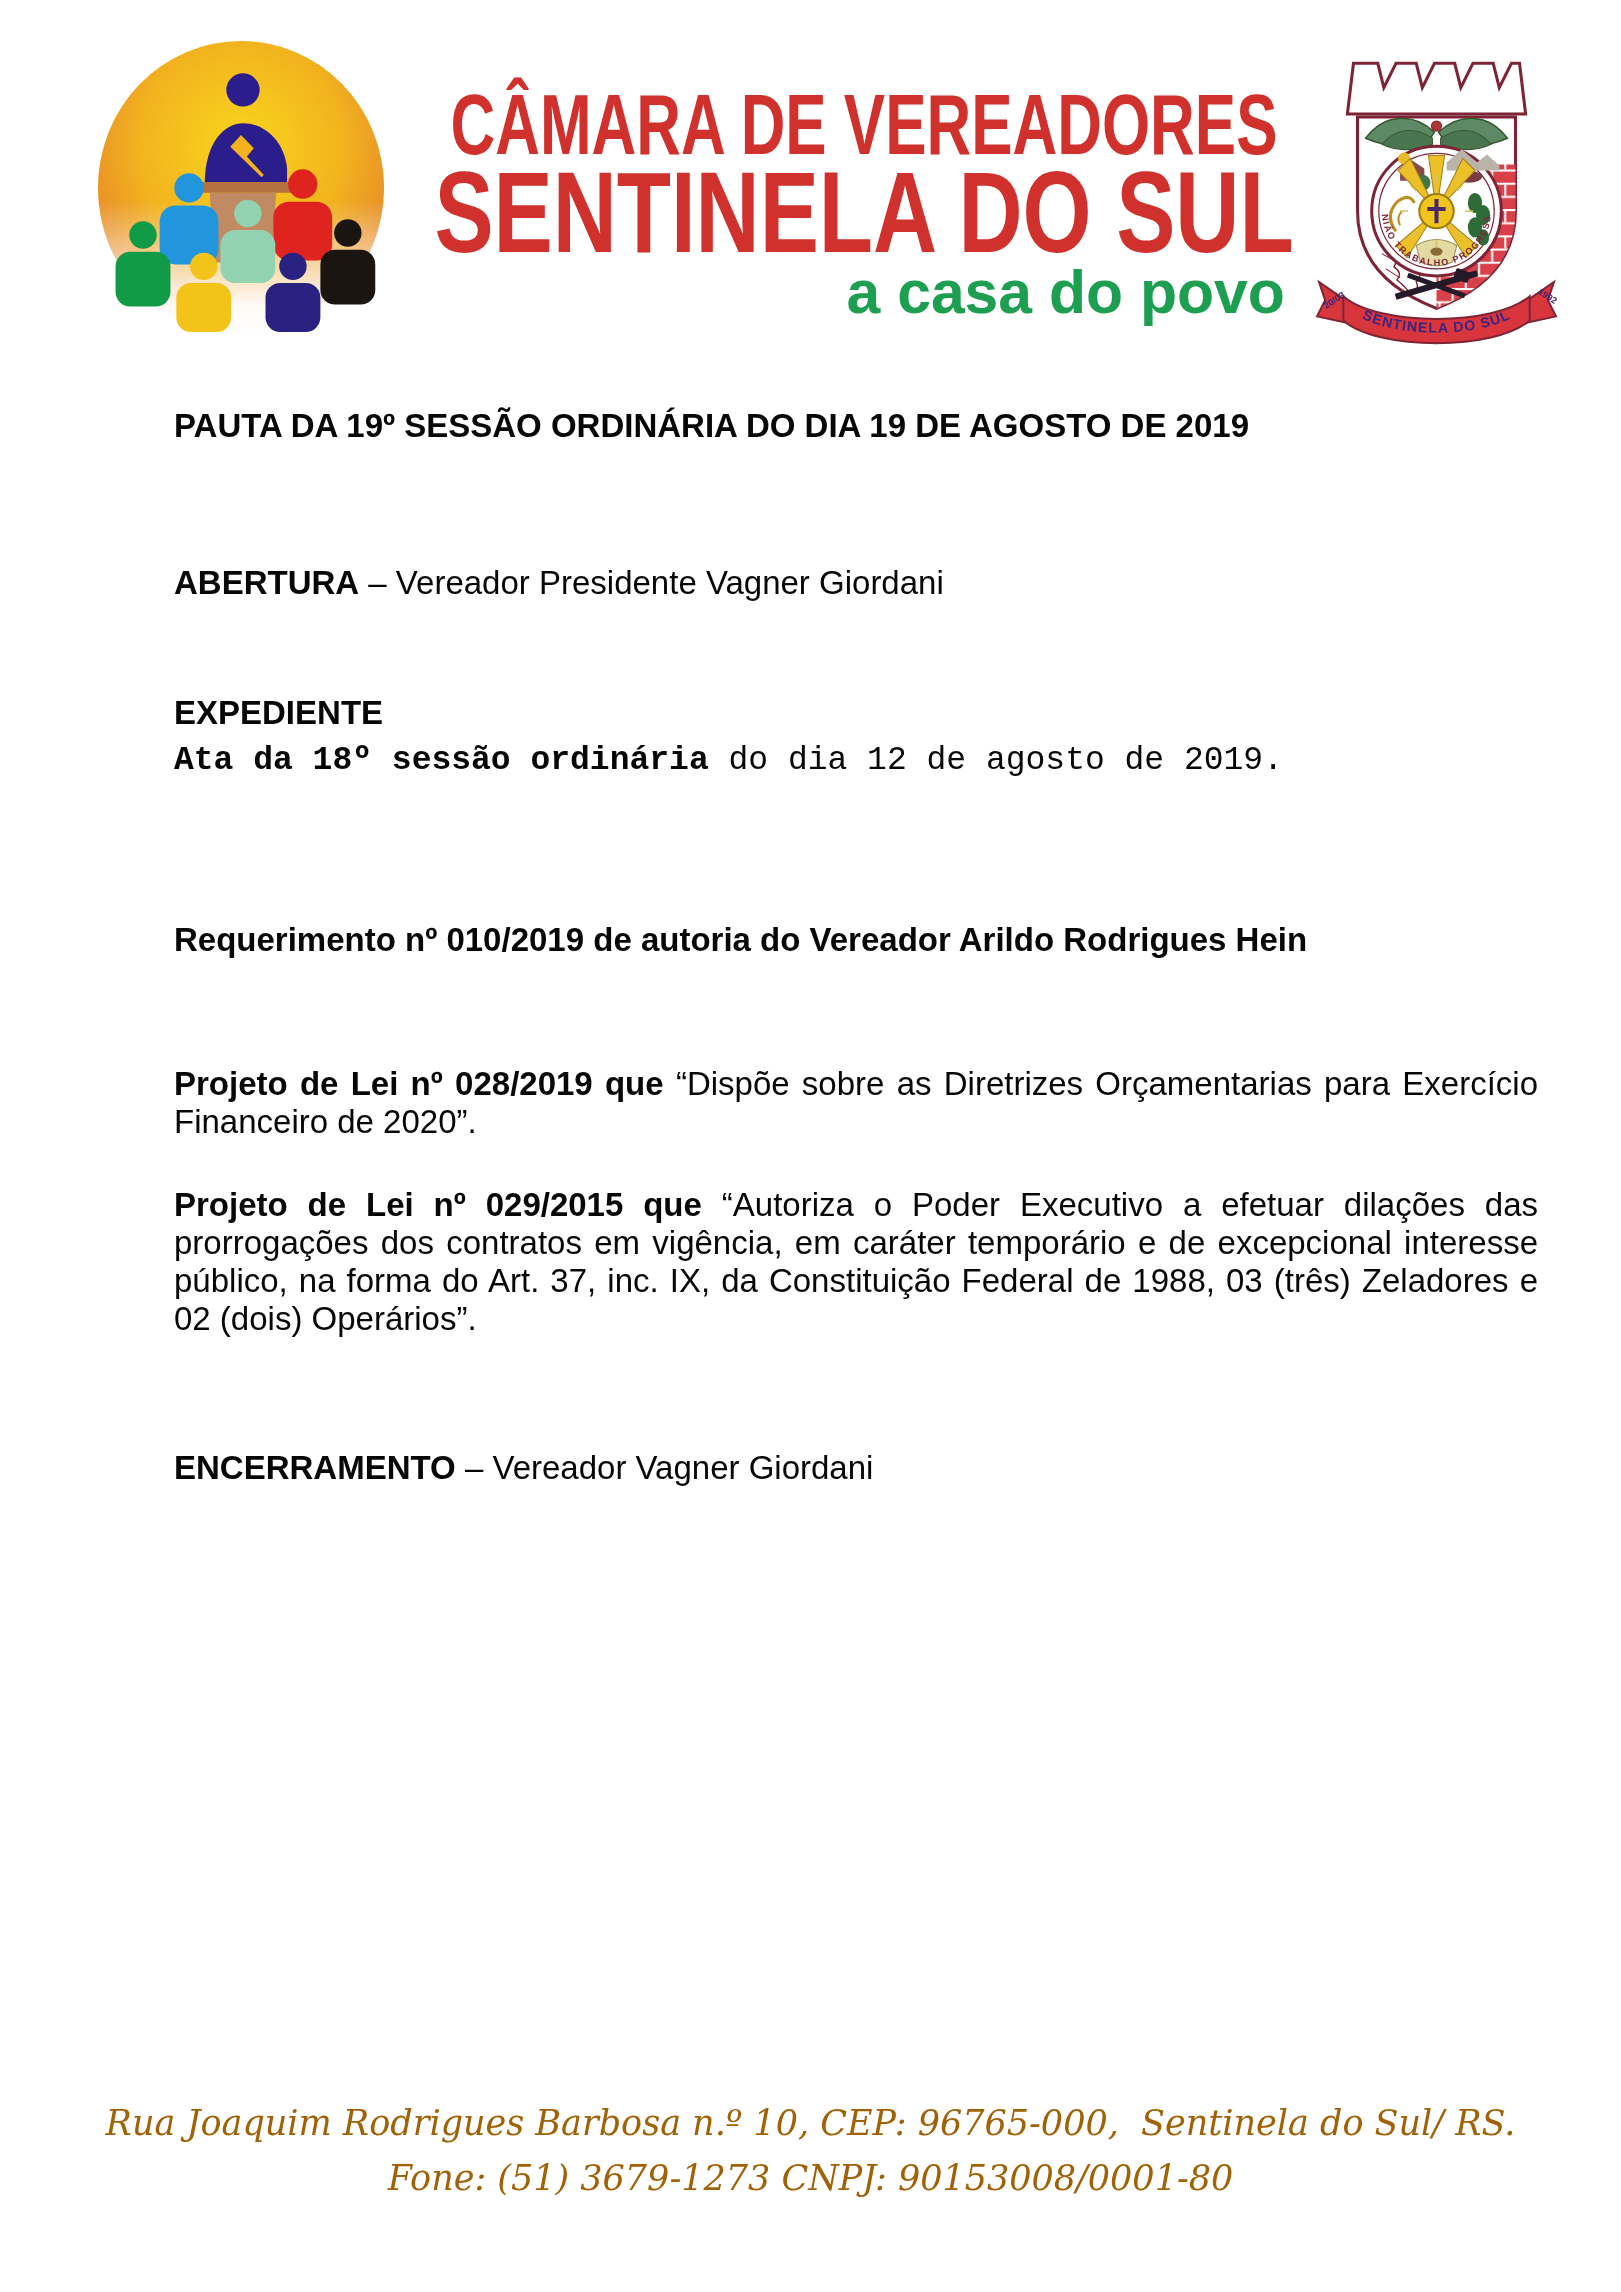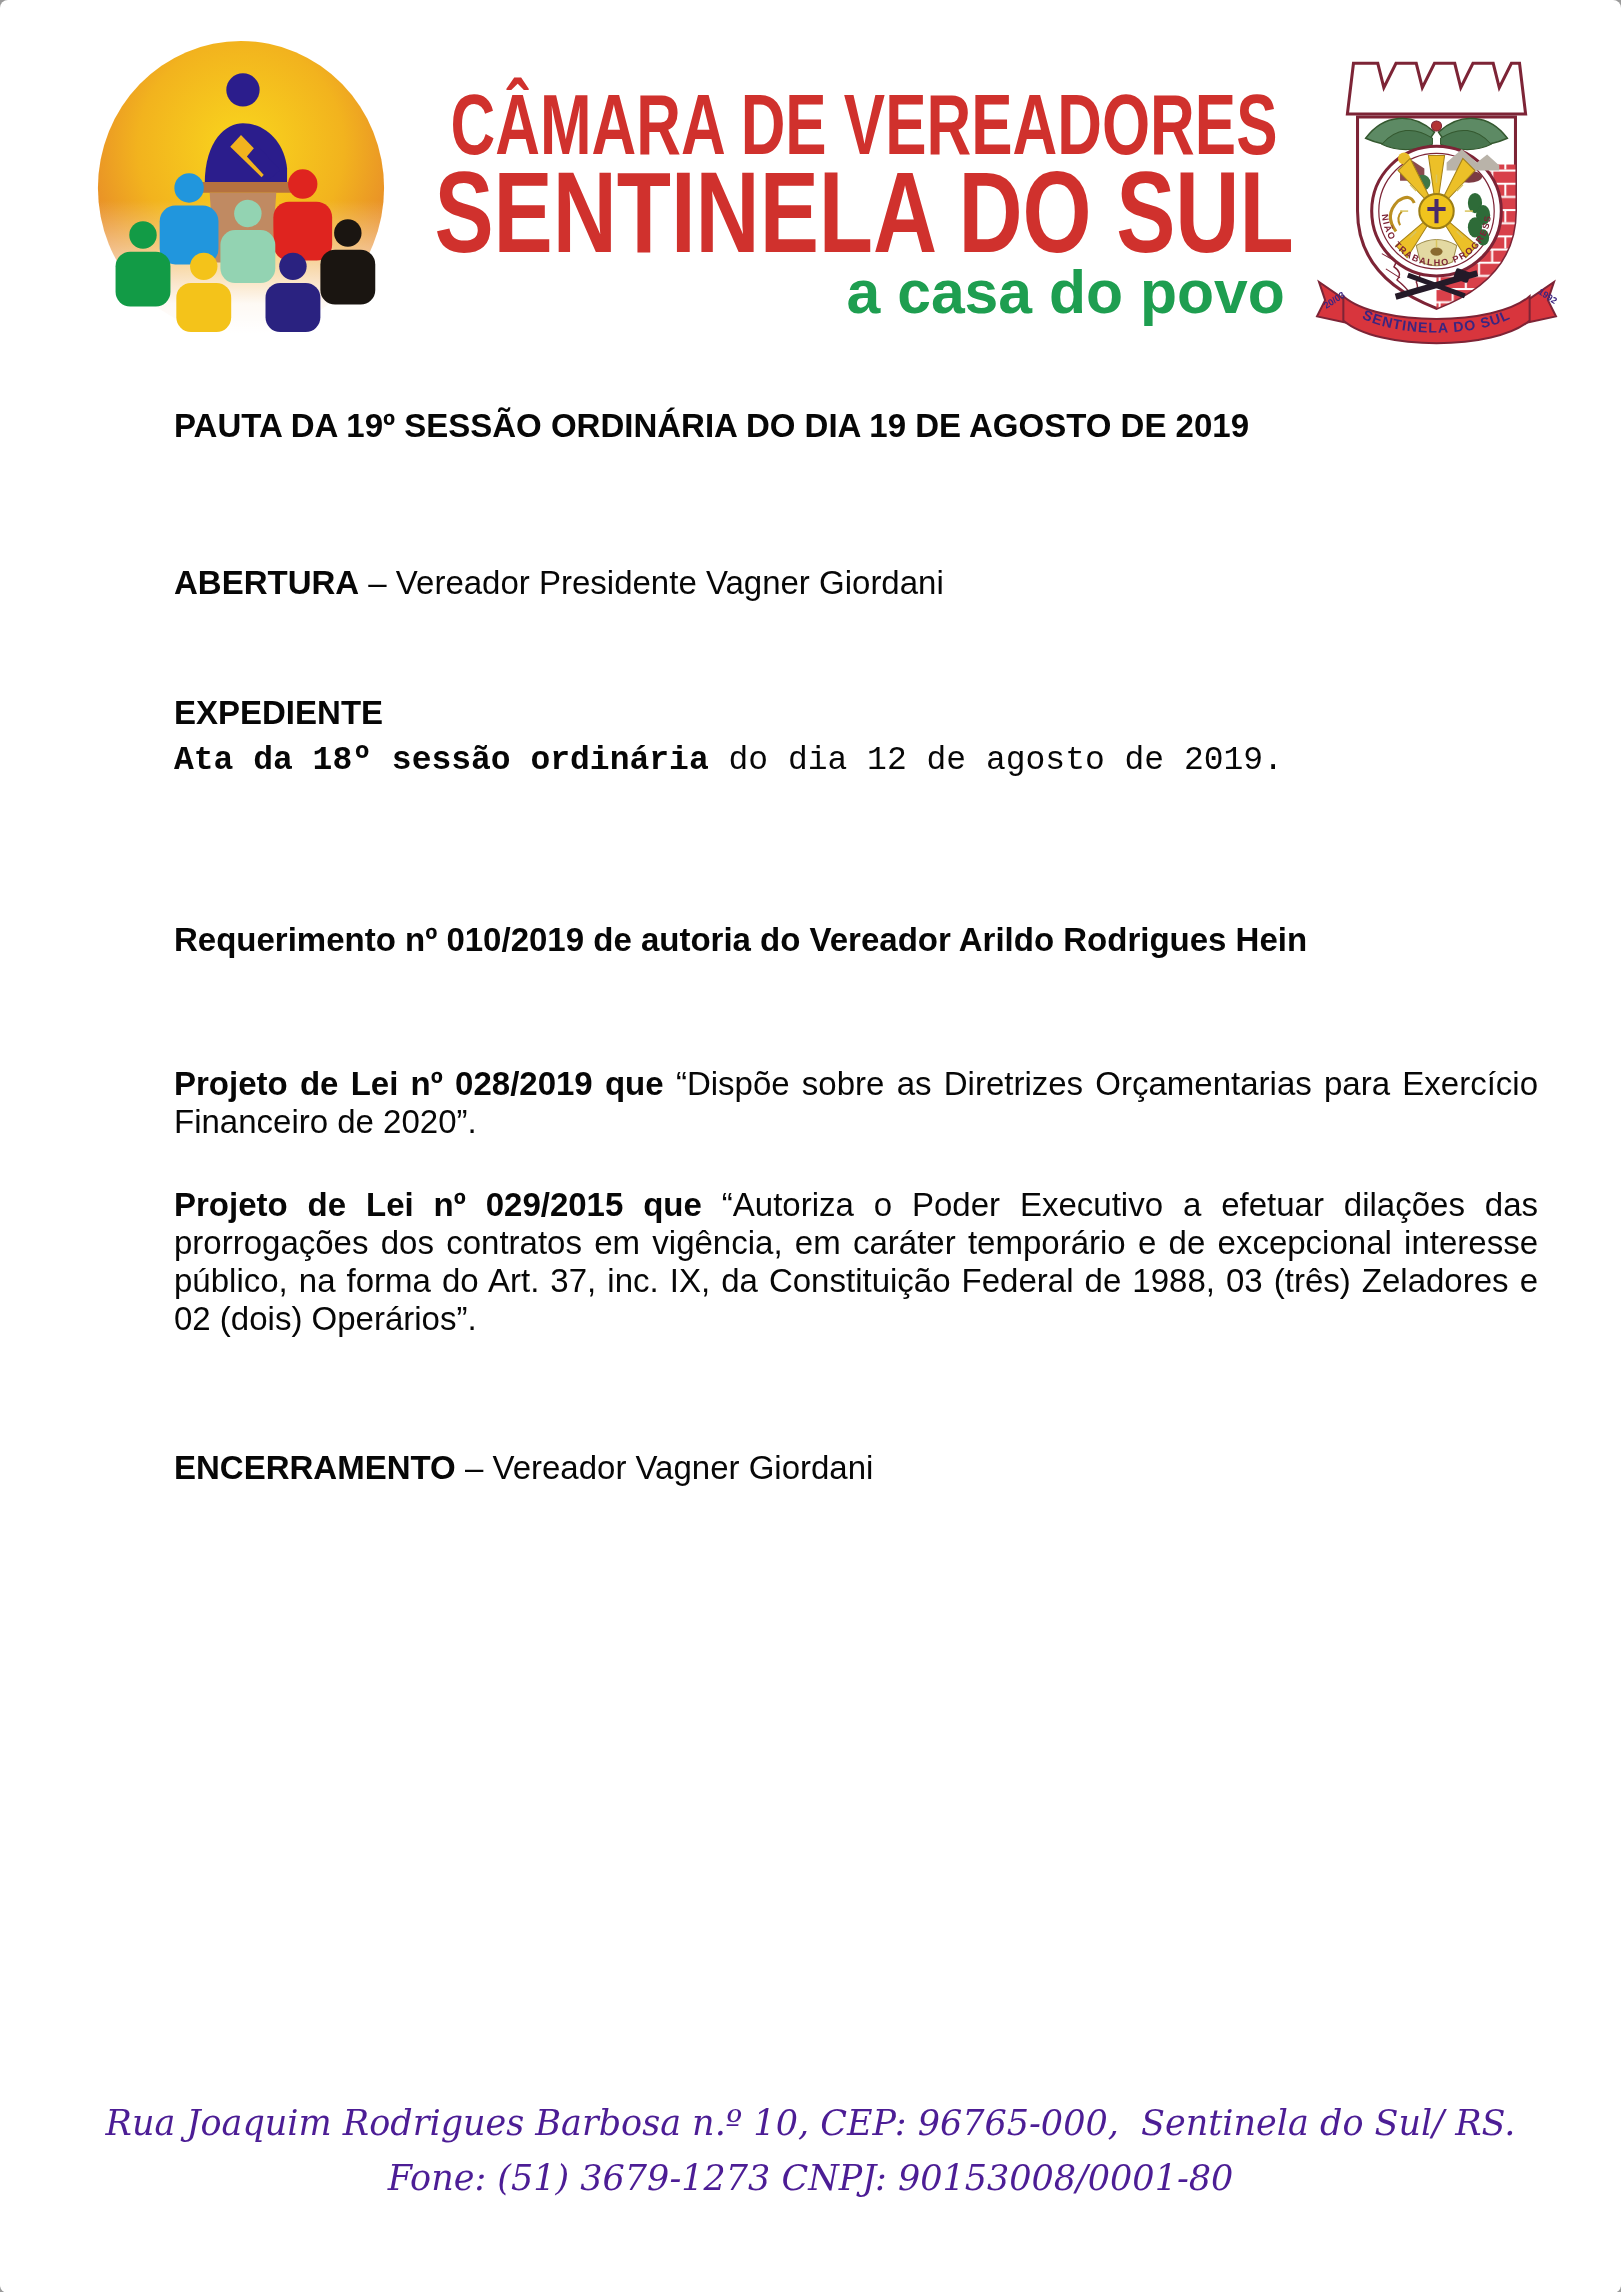--- a/index.html
+++ b/index.html
@@ -1,40 +1,39 @@
 <!DOCTYPE html>
 <html><head>
 <meta charset="utf-8">
 <style>
   html,body { margin:0; padding:0; background:#9a9a9a; }
   .page {
     position:relative; width:1621px; height:2293px; margin:0 auto;
     background:#ffffff; overflow:hidden; color:#070707;
     font-family:"Liberation Sans", sans-serif;
-    border-radius:8px;
   }
   .abs { position:absolute; }
   .logo-art   { left:94px;  top:39px;  width:294px; height:294px; }
   .brand-svg  { left:423px; top:54px;  width:882px; height:274px; }
   .crest-svg  { left:1315px; top:51px; width:243px; height:304px; }
   .doc-title  { left:174px; top:407px; width:1364px; text-align:left;
                 font-weight:bold; font-size:33px; line-height:38px; }
   .para { left:174px; width:1364px; font-size:33px; line-height:38px; }
   .para b { font-weight:bold; }
   .justify { text-align:justify; }
   .p0 { top:564px; }
   .p1 { top:694px; }
   .p2 { top:742px;font-family:Liberation Mono, monospace; }
   .p3 { top:921px; }
   .p4 { top:1065px; }
   .p5 { top:1186px; }
   .p6 { top:1449px; }
   .doc-footer { left:0; top:2096px; width:1621px; text-align:center;
                 font-family:"DejaVu Serif", serif; font-style:italic;
-                font-size:35px; line-height:55px; color:#4c1d95; }
+                font-size:35px; line-height:55px; color:#a16207; }
 </style>
 </head>
 <body>
 
 <div class="page">
 
   <svg class="abs logo-art" viewBox="0 0 300 300">
     <defs>
       <radialGradient id="sunbg" cx="50%" cy="36%" r="72%">
         <stop offset="0%" stop-color="#f9d61d"></stop>

